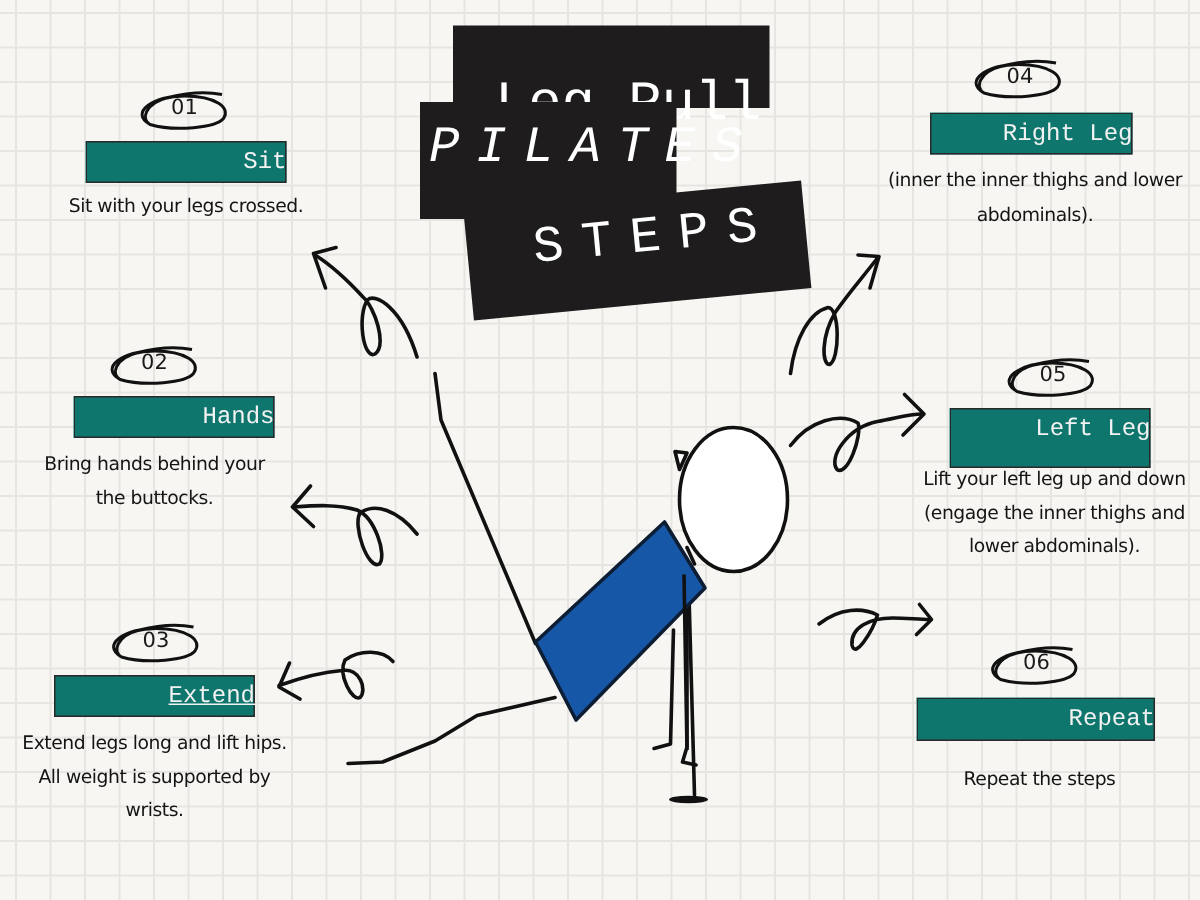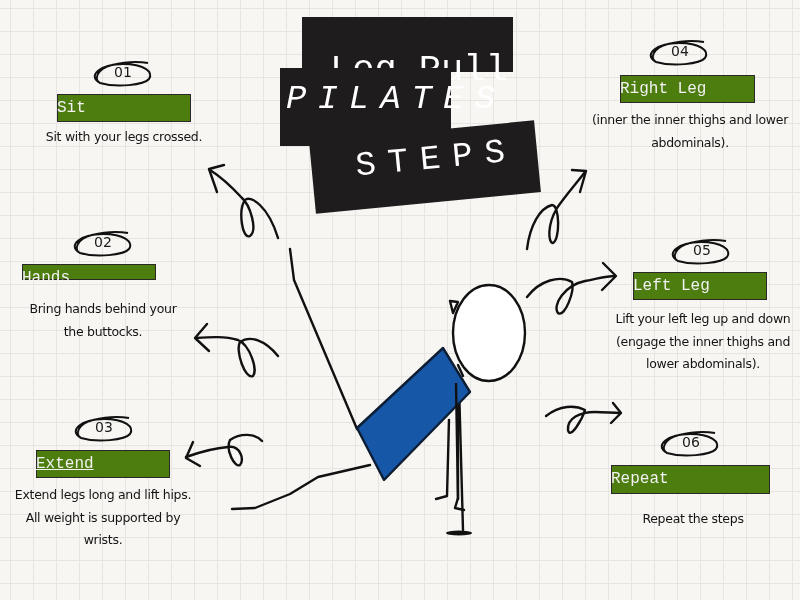--- a/index.html
+++ b/index.html
@@ -21,21 +21,21 @@
   .tb2 span { position: absolute; left: 6px; top: 12px; font-size: 34px; letter-spacing: 11px; }
   .tb3 { left: 312px; top: 131px; width: 226px; height: 72px;
          transform: rotate(-5.5deg); transform-origin: center; }
   .tb3 span { position: absolute; left: 44px; top: 10px; font-size: 34px; letter-spacing: 12px; }
 
   .badge { position: absolute; }
   .badge svg { position: absolute; left: 0; top: 0; overflow: visible; }
   .badge .num { position: absolute; left: 0; right: 0; top: 3px; text-align: center;
     font-family: "DejaVu Sans", sans-serif; font-weight: normal; font-size: 14px; color: #1a1a1a; }
 
-  .bar { position: absolute; background: #4d7c0f; color: #f2f2f2; text-align: left;
+  .bar { position: absolute; background: #0f766e; color: #f2f2f2; text-align: right;
     font-family: "Liberation Mono", "DejaVu Sans Mono", monospace; font-size: 16px; line-height: 28px;
     box-shadow: 0 0 0 1px #2a2828 inset; }
   .desc { position: absolute; text-align: center; color: #141414;
     font-family: "DejaVu Sans", sans-serif; font-size: 12.5px; line-height: 22.5px; letter-spacing: -0.3px; }
   .desc div { white-space: nowrap; }
 
   #drawing { position: absolute; left: 0; top: 0; }
 </style>
 </head>
 <body>
@@ -117,21 +117,21 @@
 <div class="desc" style="left:24px;top:126px;width:200px;">
   <div>Sit with your legs crossed.</div>
 </div>
 
 <div class="badge" style="left:72px;top:231px;width:62px;height:26px;">
   <svg width="62" height="26">
     <path d="M8 22 C -6 14, 10 3, 31 3 C 52 3, 62 11, 57 18 C 52 24, 25 27, 8 22 C 2 19, 4 8, 20 4 C 32 1, 45 0, 56 2" fill="none" stroke="#111" stroke-width="2"></path>
   </svg>
   <div class="num">02</div>
 </div>
-<div class="bar" style="left:22px;top:264px;width:134px;height:16px;">Hands</div>
+<div class="bar" style="left:49px;top:264px;width:134px;height:28px;">Hands</div>
 <div class="desc" style="left:3px;top:298px;width:200px;">
   <div>Bring hands behind your</div>
   <div>the buttocks.</div>
 </div>
 
 <div class="badge" style="left:73px;top:416px;width:62px;height:26px;">
   <svg width="62" height="26">
     <path d="M8 22 C -6 14, 10 3, 31 3 C 52 3, 62 11, 57 18 C 52 24, 25 27, 8 22 C 2 19, 4 8, 20 4 C 32 1, 45 0, 56 2" fill="none" stroke="#111" stroke-width="2"></path>
   </svg>
   <div class="num">03</div>
@@ -154,21 +154,21 @@
   <div>(inner the inner thighs and lower</div>
   <div>abdominals).</div>
 </div>
 
 <div class="badge" style="left:670px;top:239px;width:64px;height:26px;">
   <svg width="64" height="26">
     <path d="M8 22 C -6 14, 10 3, 31 3 C 52 3, 62 11, 57 18 C 52 24, 25 27, 8 22 C 2 19, 4 8, 20 4 C 32 1, 45 0, 56 2" fill="none" stroke="#111" stroke-width="2"></path>
   </svg>
   <div class="num">05</div>
 </div>
-<div class="bar" style="left:633px;top:272px;width:134px;height:28px;">Left Leg</div>
+<div class="bar" style="left:633px;top:272px;width:134px;height:40px;">Left Leg</div>
 <div class="desc" style="left:603px;top:308px;width:200px;">
   <div>Lift your left leg up and down</div>
   <div>(engage the inner thighs and</div>
   <div>lower abdominals).</div>
 </div>
 
 <div class="badge" style="left:659px;top:431px;width:64px;height:26px;">
   <svg width="64" height="26">
     <path d="M8 22 C -6 14, 10 3, 31 3 C 52 3, 62 11, 57 18 C 52 24, 25 27, 8 22 C 2 19, 4 8, 20 4 C 32 1, 45 0, 56 2" fill="none" stroke="#111" stroke-width="2"></path>
   </svg>

